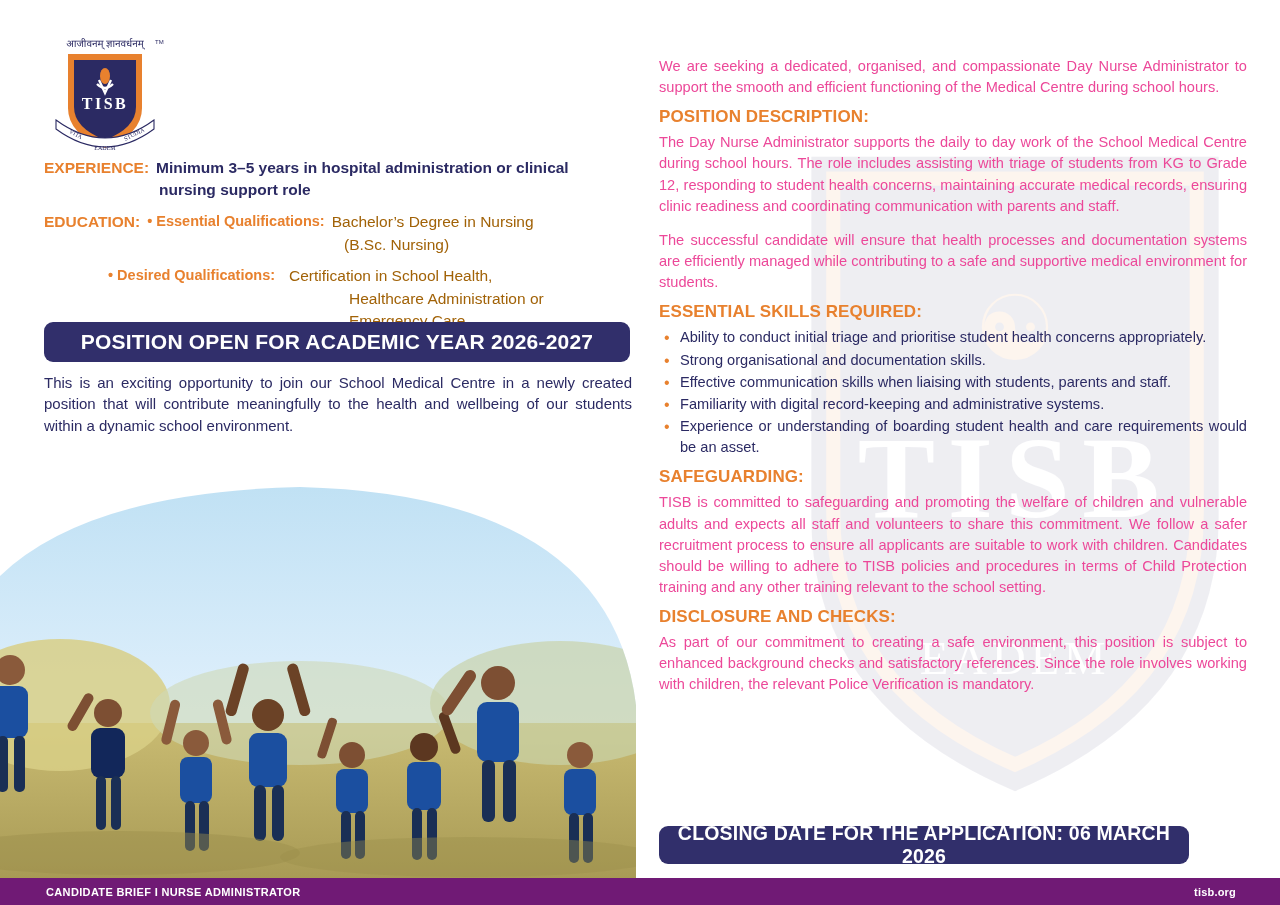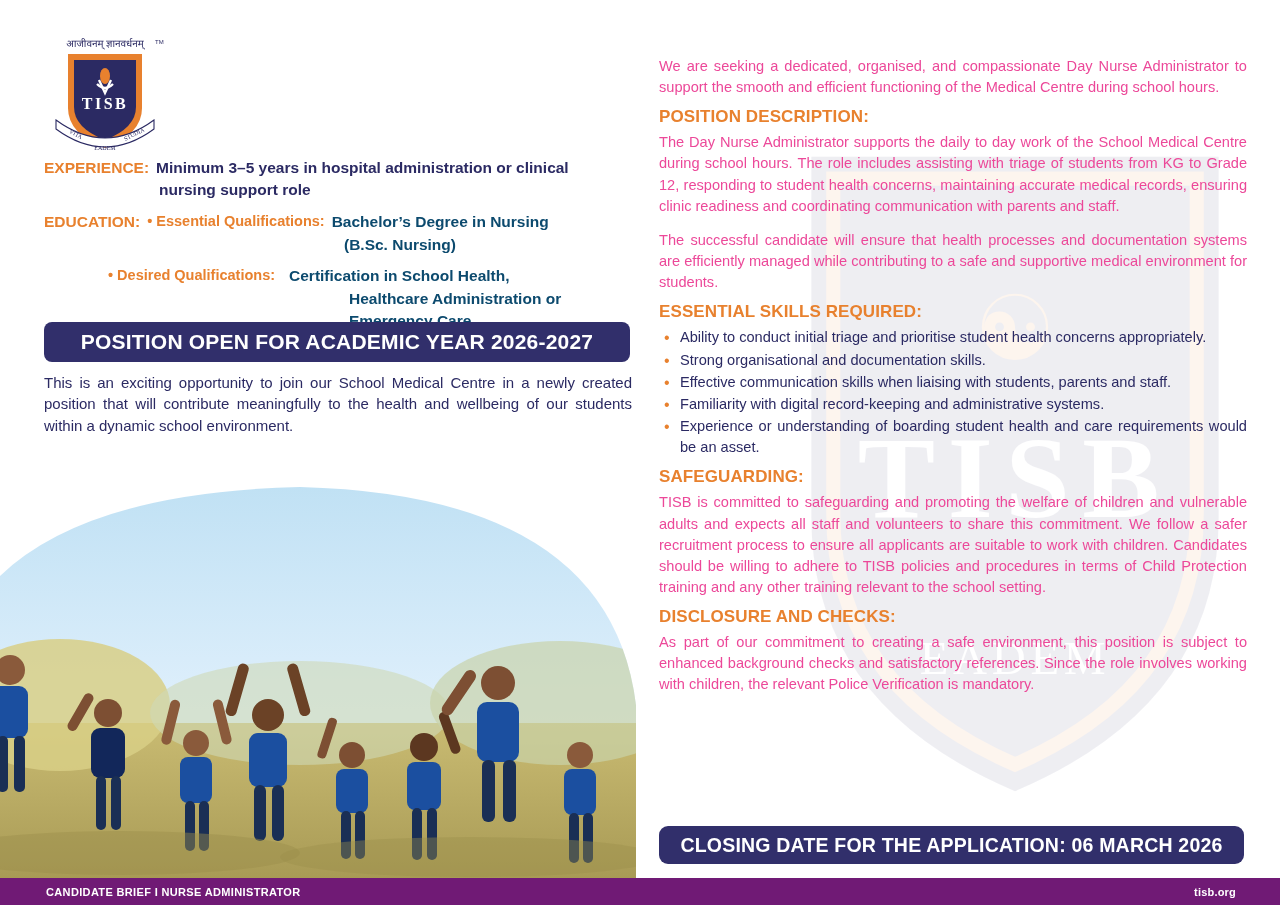--- a/index.html
+++ b/index.html
@@ -37,38 +37,38 @@
   }
   .spec-val{
     color:#2B2A63;font-weight:bold;font-size:15.5px;line-height:1.32;
     margin-left:7px;
   }
   .spec-sub{
     color:#E8812E;font-weight:bold;font-size:14.5px;line-height:1.32;
     white-space:nowrap;flex:0 0 auto;margin-left:7px;
   }
   .qual-val{
-    color:#0c4a6e;font-weight:bold;font-size:15.5px;line-height:1.33;
+    color:#a16207;font-weight:normal;font-size:15.5px;line-height:1.33;
     margin-left:7px;
   }
   .edu-block{margin-top:11px;}
   .desired-block{margin-top:11px;}
 
   
   .banner{
     background:#312F6B;color:#fff;border-radius:9px;
     font-weight:bold;text-align:center;
     display:flex;align-items:center;justify-content:center;
   }
   .banner-left{
     position:absolute;left:44px;top:322px;width:586px;height:40px;
-    font-size:21px;letter-spacing:.2px;z-index:3;border-radius:8px;
+    font-size:21px;letter-spacing:.2px;z-index:3;
   }
   .banner-right{
-    position:absolute;left:659px;top:826px;width:585px;height:38px;
+    position:absolute;left:659px;top:826px;width:530px;height:38px;
     font-size:19.5px;letter-spacing:.2px;z-index:3;
   }
 
   .intro-para{
     position:absolute;left:44px;top:372px;width:588px;z-index:3;
     color:#2B2A63;font-size:15px;line-height:1.42;text-align:justify;
   }
 
   
   .photo{

